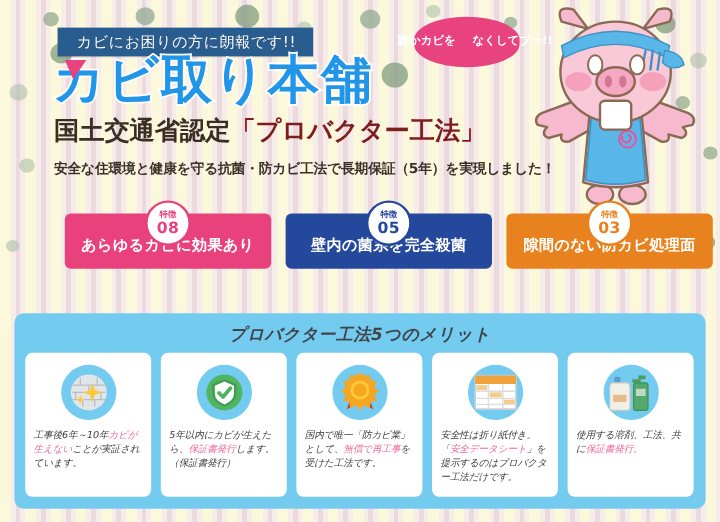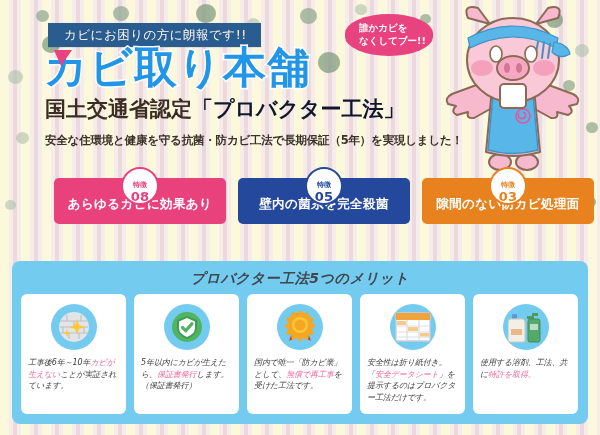--- a/index.html
+++ b/index.html
@@ -58,34 +58,34 @@
     paint-order:stroke fill;
     white-space:nowrap;
   }
 
   .sub-title{
     position:absolute;left:45px;top:99px;
     font-size:21px;font-weight:bold;line-height:1;
     white-space:nowrap;
   }
   .sub-title .dark{color:#3a2e20;}
-  .sub-title .blue{color:#0f172a;}
+  .sub-title .blue{color:#7f1d1d;}
 
   .lead{
     position:absolute;left:45px;top:133px;
     font-size:11.5px;color:#3b3128;font-weight:bold;
     white-space:nowrap;letter-spacing:-.2px;
   }
 
   
   .bubble{
     position:absolute;left:345px;top:14px;
     width:88px;height:42px;border-radius:50%/46%;
     background:#e8427f;
-    display:flex;flex-direction:column;align-items:center;justify-content:center;
+    display:flex;flex-direction:row;align-items:center;justify-content:center;
   }
   .bubble-line{
     color:#fff;font-size:9.5px;font-weight:bold;line-height:1.35;
     width:100%;text-align:left;padding-left:14px;box-sizing:border-box;
     white-space:nowrap;
   }
   .bubble-tail{
     position:absolute;left:54px;top:50px;width:0;height:0;
     border-left:7px solid transparent;border-right:11px solid transparent;
     border-top:16px solid #e8427f;
@@ -106,21 +106,21 @@
     white-space:nowrap;margin-top:6px;
   }
   .feat1{left:54px;width:172px;background:#e8417c;}
   .feat2{left:238px;width:172px;background:#24489c;}
   .feat3{left:422px;width:172px;background:#e8821e;}
 
   .badge{
     position:absolute;top:-11px;left:50%;transform:translateX(-50%);
     width:38px;height:38px;border-radius:50%;
     background:#fff;box-sizing:border-box;
-    display:flex;flex-direction:column;align-items:center;justify-content:flex-end;
+    display:flex;flex-direction:column;align-items:center;justify-content:center;
     line-height:1;
   }
   .badge.b1{border:2px solid #e8417c;}
   .badge.b2{border:2px solid #24489c;}
   .badge.b3{border:2px solid #e8821e;}
   .badge-word{font-size:7px;font-weight:bold;}
   .badge-num{font-size:13px;font-weight:bold;margin-top:1px;letter-spacing:.3px;}
   .b1 .badge-word,.b1 .badge-num{color:#e8417c;}
   .b2 .badge-word,.b2 .badge-num{color:#24489c;}
   .b3 .badge-word,.b3 .badge-num{color:#e8821e;}
@@ -350,20 +350,20 @@
             <rect x="4" y="4" width="5" height="5" rx="1" fill="#5b9bd5"></rect>
             <path d="M3 9 h11 q3 0 3 4 v17 q0 2 -2 2 h-13 q-2 0 -2 -2 v-17 q0 -4 3 -4 Z" fill="#f2efe6" stroke="#cdc9bd" stroke-width="1.1"></path>
             <rect x="3" y="19" width="11" height="6" fill="#e8b98a"></rect>
             <path d="M24 3 h6 v3 h-6 Z" fill="#4a9c5e"></path>
             <path d="M19 6 h7 v3 h-7 Z" fill="#4a9c5e"></path>
             <path d="M22 9 h8 q2 0 2 3 v18 q0 2 -2 2 h-8 q-2 0 -2 -2 v-18 q0 -3 2 -3 Z" fill="#55a96a" stroke="#3f8f55" stroke-width="1"></path>
             <rect x="22" y="14" width="8" height="6" fill="#e8f3e9" opacity=".7"></rect>
           </svg>
         </div>
         <div class="card-text">
-          <span>使用する溶剤、工法、共に</span><span class="hl">特許を取得。</span>
+          <span>使用する溶剤、工法、共に</span><span class="hl">保証書発行。</span>
         </div>
       </div>
 
     </div>
   </div>
 
 </div>
 
 </body></html>

